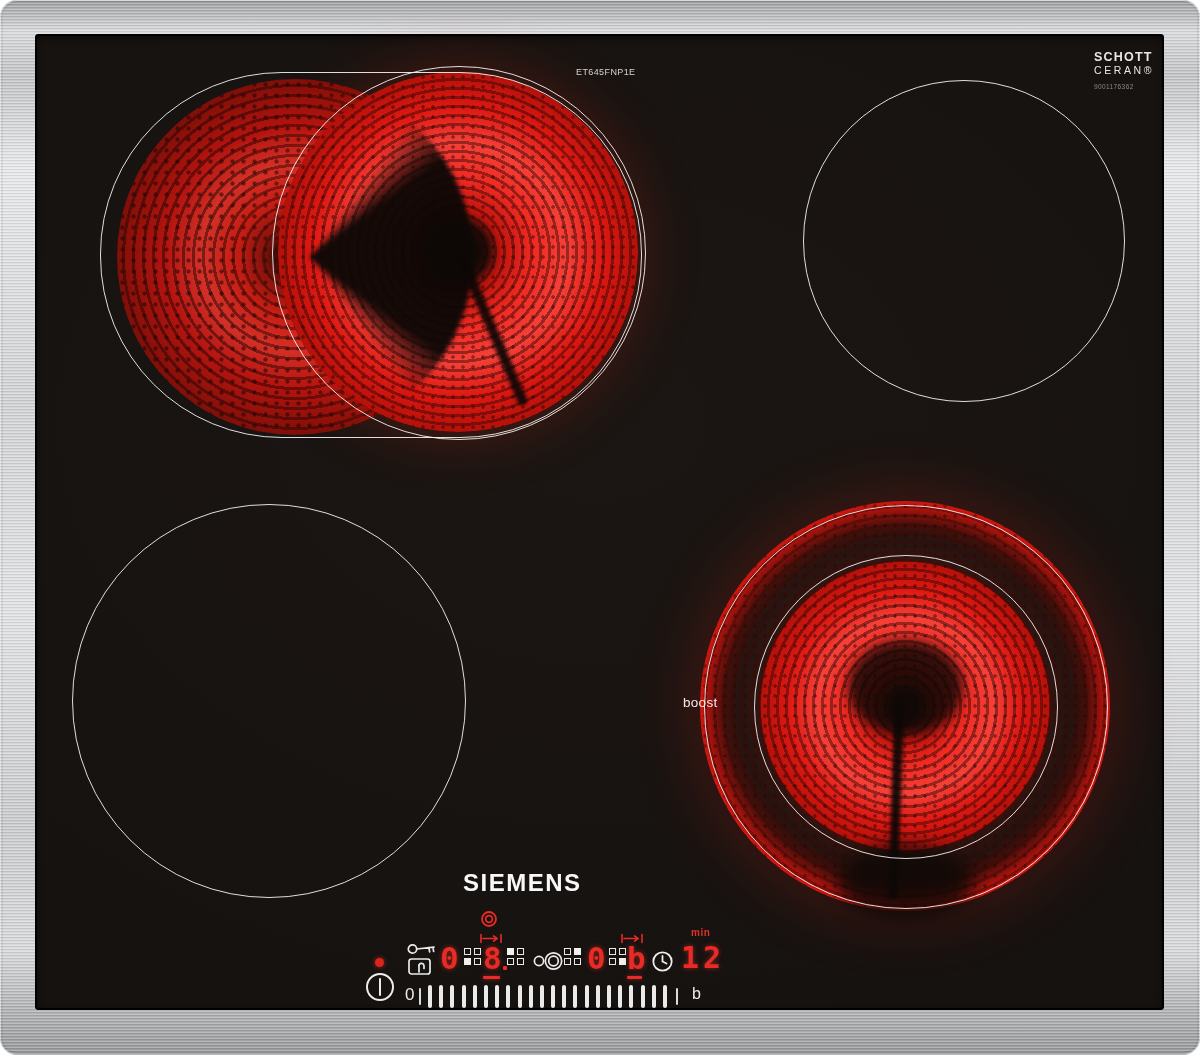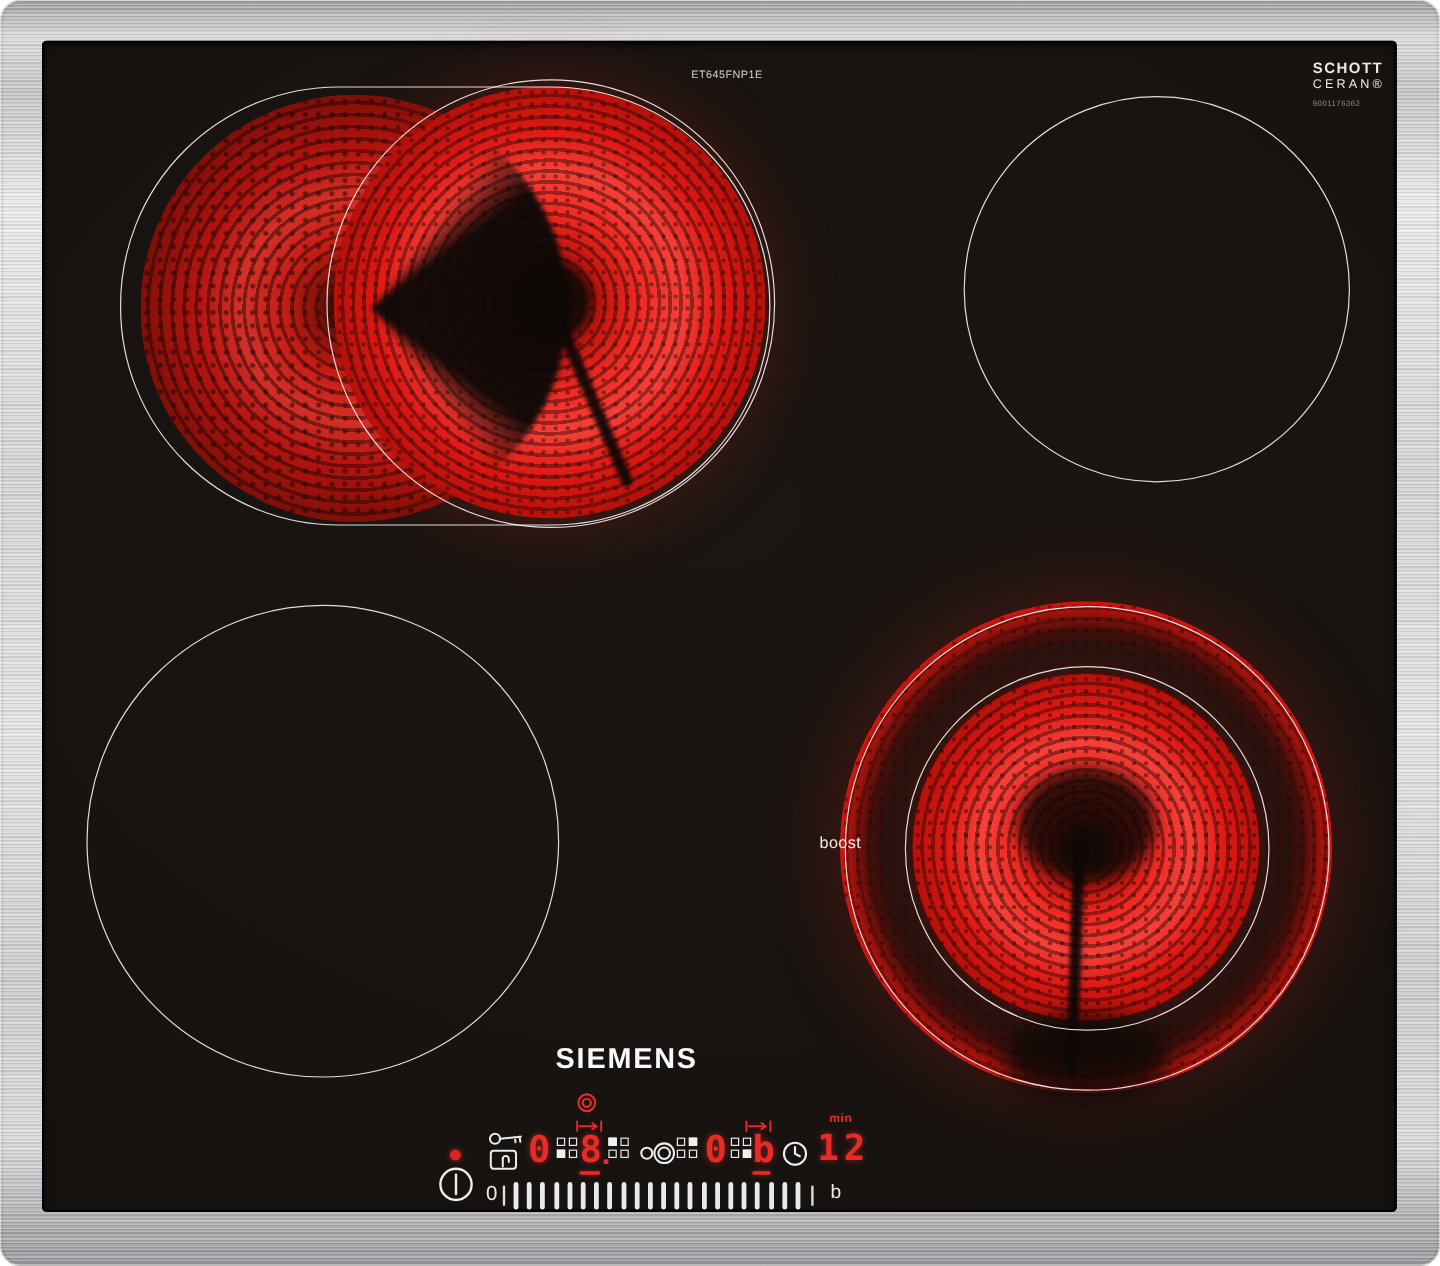--- a/index.html
+++ b/index.html
@@ -96,21 +96,21 @@
 
   <div class="ring-glow" style="left:700px;top:501px;width:410px;height:410px;"></div>
   <div class="glow glow-bright" style="left:760px;top:561px;width:290px;height:290px;"></div>
   <div class="blob" style="left:848px;top:640px;width:115px;height:95px;"></div>
   <div class="rod" style="left:893px;top:703px;width:13px;height:196px;transform:rotate(2deg);transform-origin:top center;"></div>
   <div class="blob" style="left:838px;top:845px;width:135px;height:75px;filter:blur(9px);"></div>
   <div class="outline" style="left:704px;top:505px;width:402px;height:402px;"></div>
   <div class="outline" style="left:754px;top:555px;width:302px;height:302px;"></div>
   <div class="boost-label" style="left:683px;top:695px;">boost</div>
 
-  <div class="model" style="left:576px;top:57px;">ET645FNP1E</div>
+  <div class="model" style="left:576px;top:67px;">ET645FNP1E</div>
   <div class="schott" style="left:1094px;top:50px;">
     <div class="l1">SCHOTT</div>
     <div class="l2">CERAN®</div>
     <div class="ser">9001176362</div>
   </div>
   <div class="siemens" style="left:463px;top:869px;">SIEMENS</div>
 
   <div class="red-dot" style="left:375px;top:958px;"></div>
 
   <div class="icon" style="left:364px;top:971px;">

